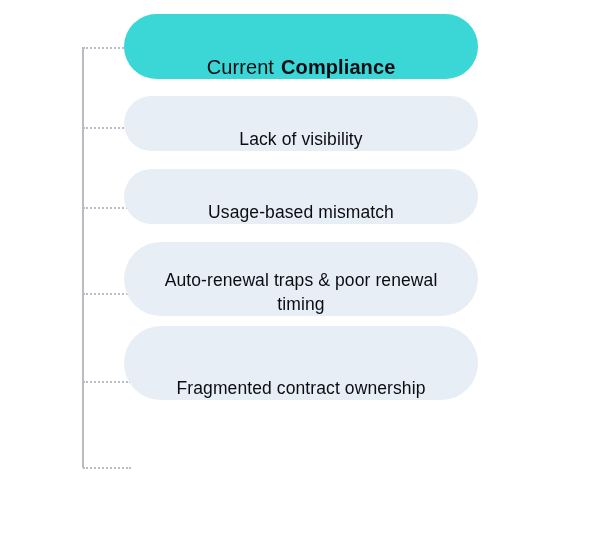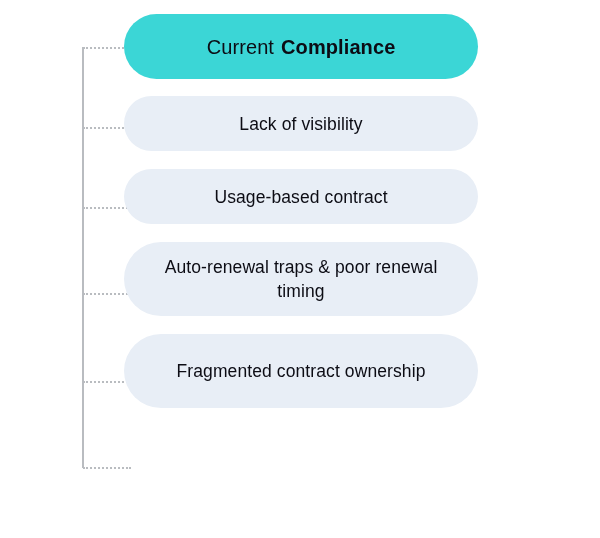--- a/index.html
+++ b/index.html
@@ -52,21 +52,21 @@
     top: 14px;
     width: 354px;
   }
 
   .node {
     box-sizing: border-box;
     width: 354px;
     border-radius: 40px;
     background: #e8eef6;
     display: flex;
-    align-items: center;
+    align-items: flex-end;
     justify-content: center;
     text-align: center;
     color: #0c0c14;
     font-size: 17.5px;
     line-height: 24px;
     letter-spacing: 0.1px;
     padding: 0 26px;
   }
 
   .node.header {
@@ -77,21 +77,21 @@
   }
   .node.header .regular { font-weight: 400; }
   .node.header .bold { font-weight: 700; margin-left: 7px; }
 
   .node.one-line {
     height: 55px;
     margin-bottom: 18px;
   }
   .node.two-line {
     height: 74px;
-    margin-bottom: 18px;
+    margin-bottom: 10px;
   }
   .node.last { margin-bottom: 12px; }
 
   .node-label { display: block; }
 </style>
 </head>
 <body>
 
 <div id="diagram">
 
@@ -110,21 +110,21 @@
     <div class="node header">
       <span class="regular">Current</span>
         <span class="bold">Compliance</span>
     </div>
 
     <div class="node one-line">
       <span class="node-label">Lack of visibility</span>
     </div>
 
     <div class="node one-line">
-      <span class="node-label">Usage-based contract</span>
+      <span class="node-label">Usage-based mismatch</span>
     </div>
 
     <div class="node two-line">
       <span class="node-label">Auto-renewal traps &amp; poor renewal timing</span>
     </div>
 
 
     <div class="node two-line last">
       <span class="node-label">Fragmented contract ownership</span>
     </div>

